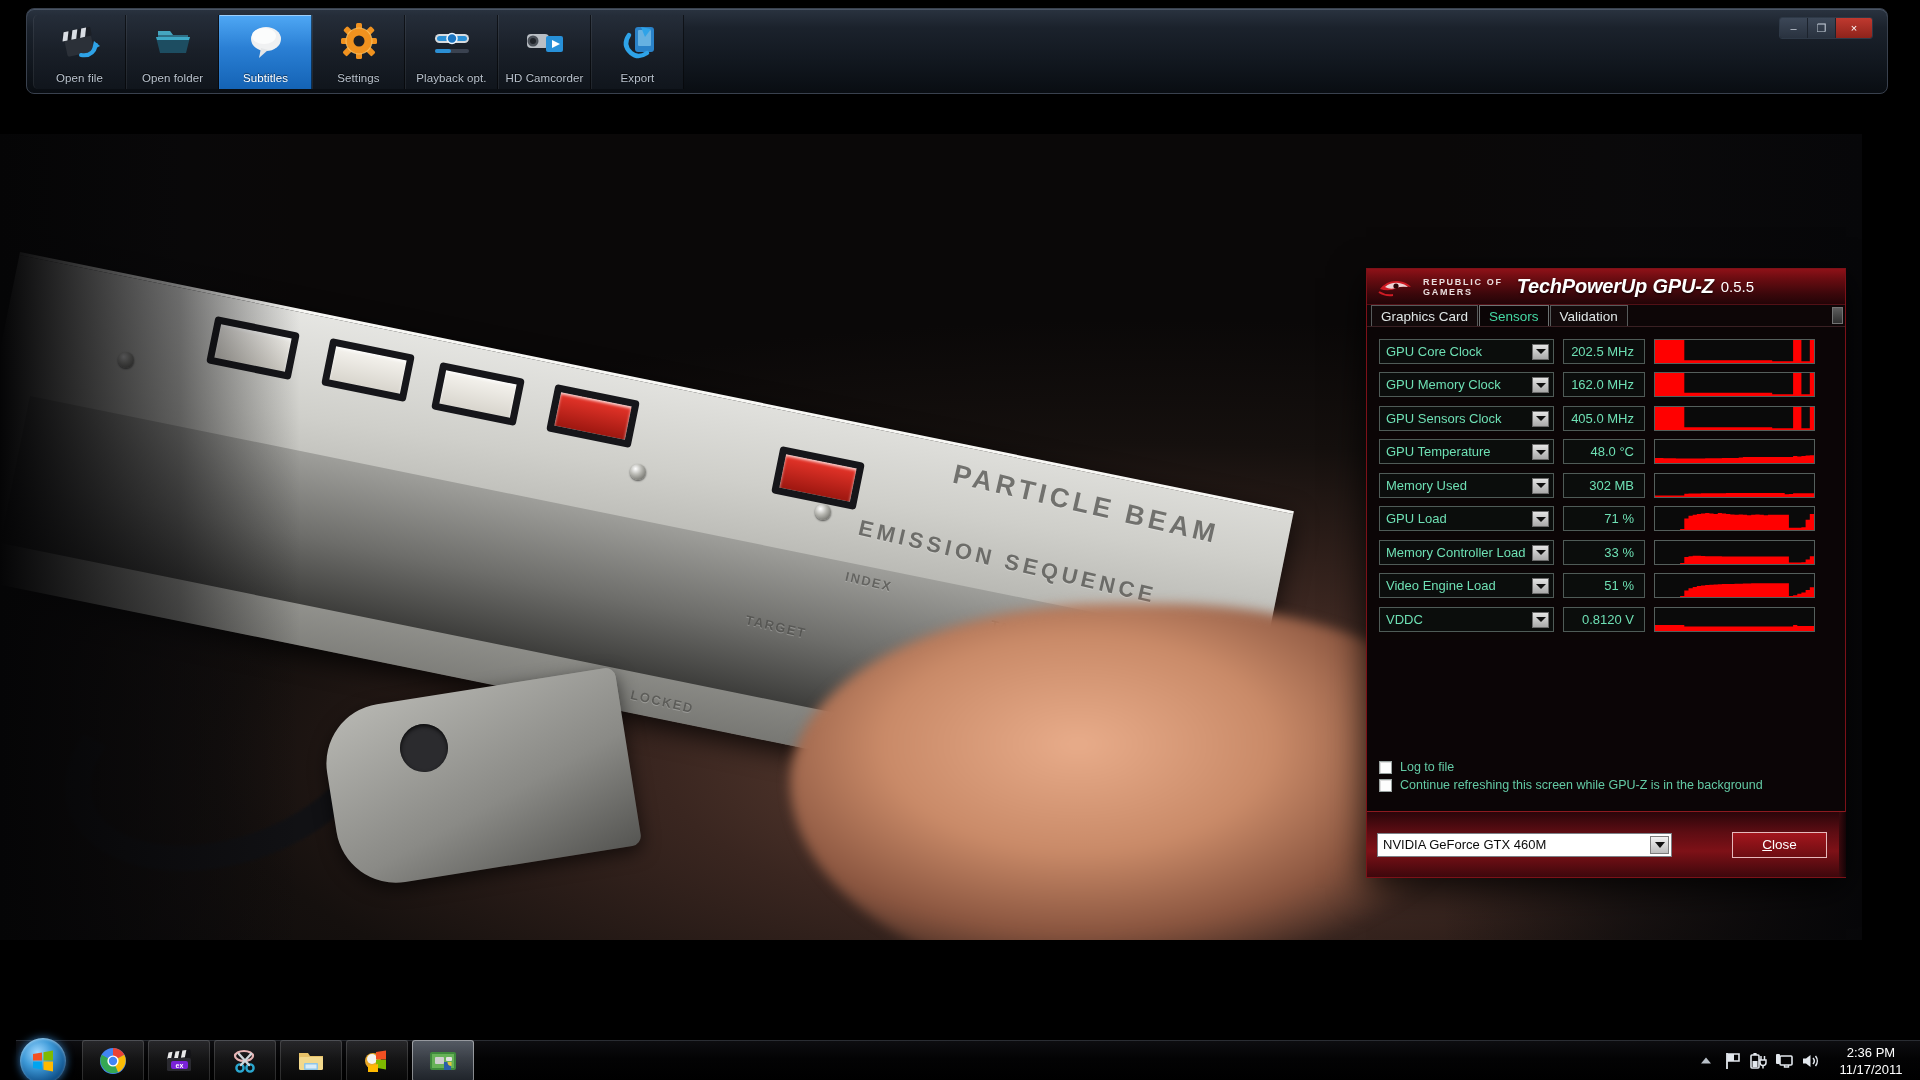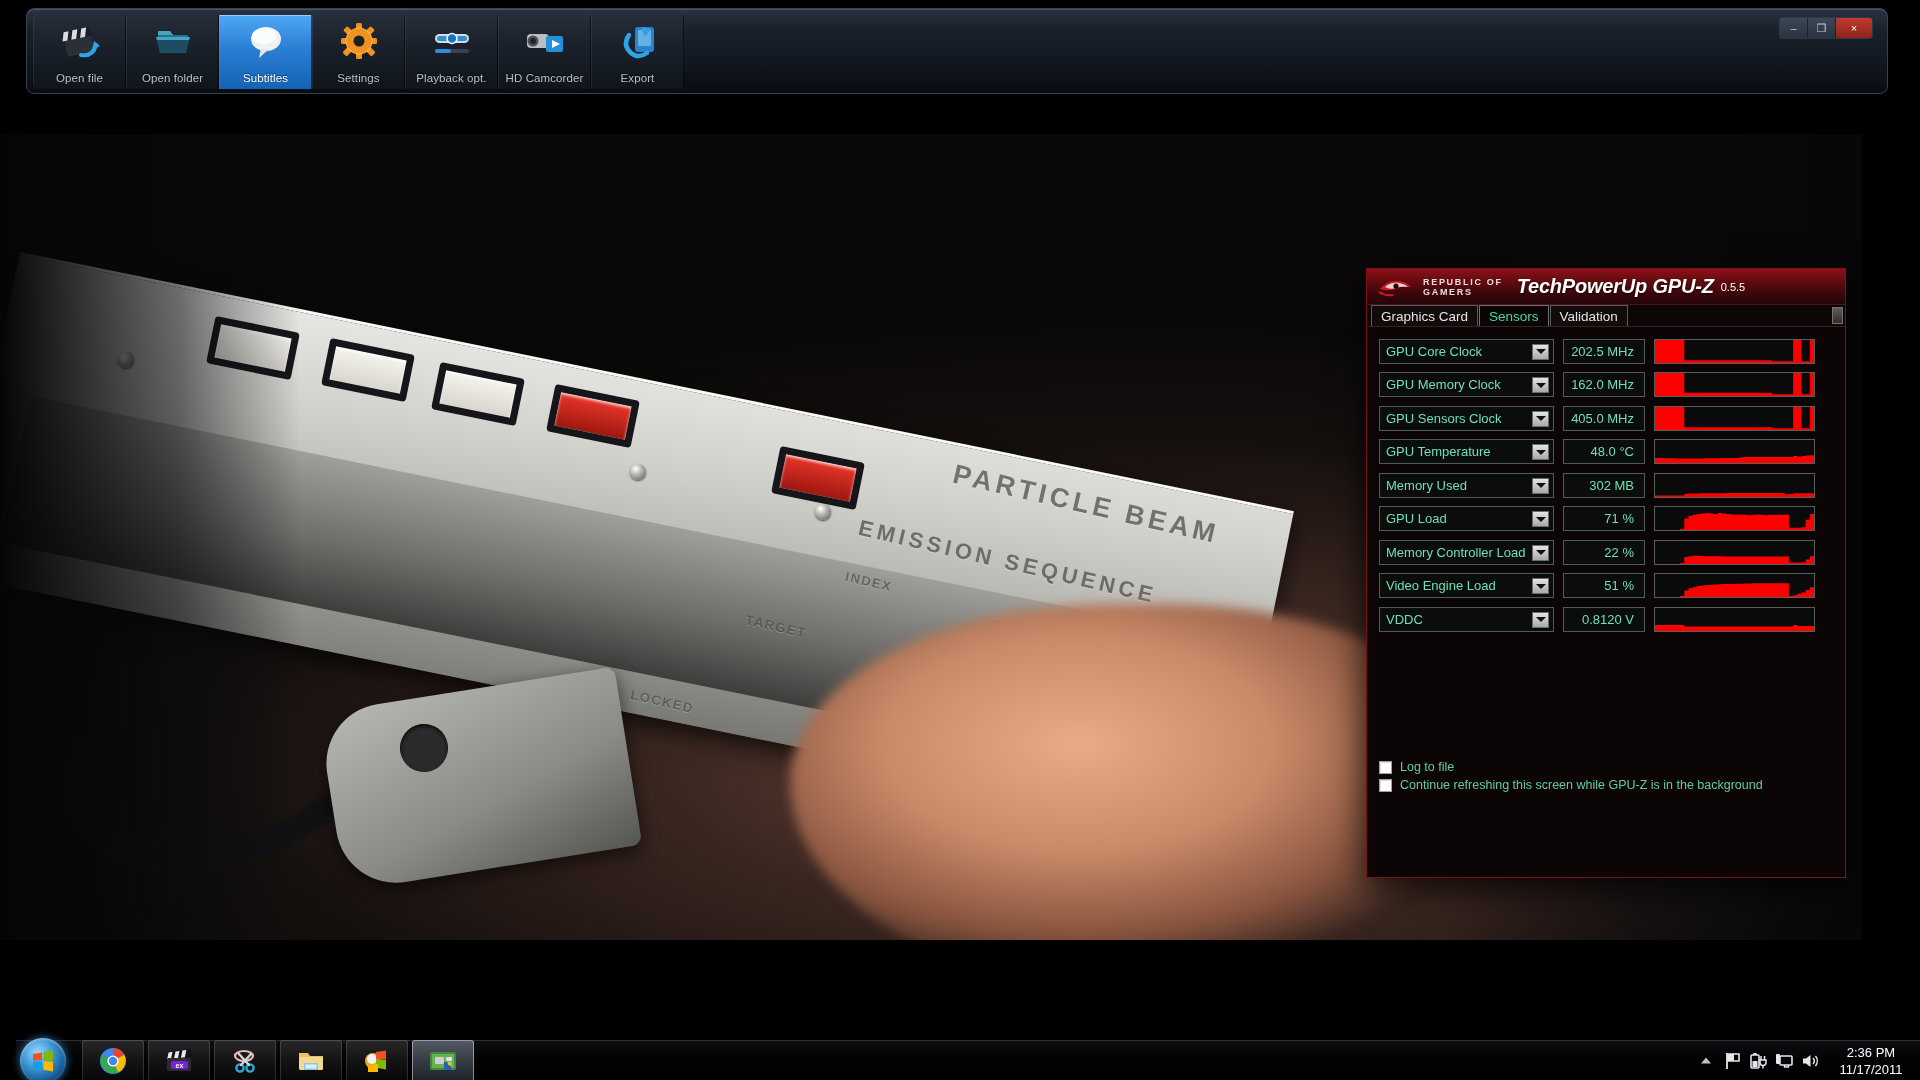--- a/index.html
+++ b/index.html
@@ -151,21 +151,21 @@
   }
   #rog-text{
     margin-left:4px; color:#e9dede; font-size:9px; font-weight:700;
     line-height:10px; letter-spacing:1.7px; text-align:left;
   }
   #gpuz-name{
     margin-left:14px; color:#ffffff; font-size:20px; font-weight:bold;
     font-style:italic; letter-spacing:-.2px;
     text-shadow:0 1px 2px rgba(0,0,0,.8);
   }
-  #gpuz-version{ margin-left:7px; color:#ffffff; font-size:11px; }
+  #gpuz-version{ margin-left:7px; color:#ffffff; font-size:15px; }
 
   #gpuz-tabs{
     height:22px; display:flex; align-items:flex-end; position:relative;
     background:#0d0607; border-bottom:1px solid #3a2023; padding-left:4px;
   }
   .gz-tab{
     height:21px; padding:0 9px; display:flex; align-items:center;
     font-size:13.5px; color:#dfe6e6; cursor:pointer;
     border:1px solid #575b5b; border-bottom:none; margin-right:1px;
     background:#120a0b;
@@ -547,21 +547,21 @@
               </svg>
             </div>
           </div>
           <div class="sensor-row">
             <div class="s-name">
               <span>Memory Controller Load</span>
               <span class="s-caret">
                 <i></i>
               </span>
             </div>
-            <div class="s-value">22 %</div>
+            <div class="s-value">33 %</div>
             <div class="s-graph">
               <svg viewBox="0 0 159 23" preserveAspectRatio="none">
                 <path d="M0,23 L0.0,23.0 L4.2,23.0 L4.2,23.0 L8.4,23.0 L8.4,23.0 L12.6,23.0 L12.6,23.0 L16.7,23.0 L16.7,23.0 L20.9,23.0 L20.9,23.0 L25.1,23.0 L25.1,22.1 L29.3,22.1 L29.3,16.1 L33.5,16.1 L33.5,15.2 L37.7,15.2 L37.7,14.7 L41.8,14.7 L41.8,14.7 L46.0,14.7 L46.0,15.0 L50.2,15.0 L50.2,15.2 L54.4,15.2 L54.4,15.2 L58.6,15.2 L58.6,15.2 L62.8,15.2 L62.8,15.2 L66.9,15.2 L66.9,15.4 L71.1,15.4 L71.1,15.4 L75.3,15.4 L75.3,15.4 L79.5,15.4 L79.5,15.4 L83.7,15.4 L83.7,15.4 L87.9,15.4 L87.9,15.4 L92.1,15.4 L92.1,15.4 L96.2,15.4 L96.2,15.4 L100.4,15.4 L100.4,15.4 L104.6,15.4 L104.6,15.4 L108.8,15.4 L108.8,15.4 L113.0,15.4 L113.0,15.4 L117.2,15.4 L117.2,15.4 L121.3,15.4 L121.3,15.4 L125.5,15.4 L125.5,15.4 L129.7,15.4 L129.7,15.4 L133.9,15.4 L133.9,21.6 L138.1,21.6 L138.1,21.6 L142.3,21.6 L142.3,21.6 L146.4,21.6 L146.4,21.2 L150.6,21.2 L150.6,18.4 L154.8,18.4 L154.8,15.2 L159.0,15.2 L159.0,15.2 L159,23 Z" fill="#ff0000"></path>
               </svg>
             </div>
           </div>
           <div class="sensor-row">
             <div class="s-name">
               <span>Video Engine Load</span>
               <span class="s-caret">
@@ -596,20 +596,33 @@
           <div class="opt-box"></div>
           <div class="opt-label">Log to file</div>
         </div>
         <div class="opt-row">
           <div class="opt-box"></div>
           <div class="opt-label">Continue refreshing this screen while GPU-Z is in the background</div>
         </div>
       </div>
     </div>
 
+    <div id="gpuz-footer">
+      <div id="gpu-select">
+        <span id="gpu-select-text">NVIDIA GeForce GTX 460M</span>
+        <span id="gpu-select-caret">
+            <i></i>
+          </span>
+      </div>
+      <div id="close-btn">
+        <u>C</u>
+          <span>lose</span>
+      </div>
+      <div id="gpuz-rscroll"></div>
+    </div>
   </div>
 </div>
 
 <div id="taskbar">
   <div id="start-orb">
     <svg width="26" height="26" viewBox="0 0 26 26">
       <path d="M3 6 l9 -1.6 v8 H3 z" fill="#f25022"></path>
       <path d="M13.5 4.2 L23 2.6 V12.4 H13.5 z" fill="#7fba00"></path>
       <path d="M3 13.6 h9 v8 L3 20 z" fill="#00a4ef"></path>
       <path d="M13.5 13.6 H23 v9.8 l-9.5 -1.6 z" fill="#ffb900"></path>

